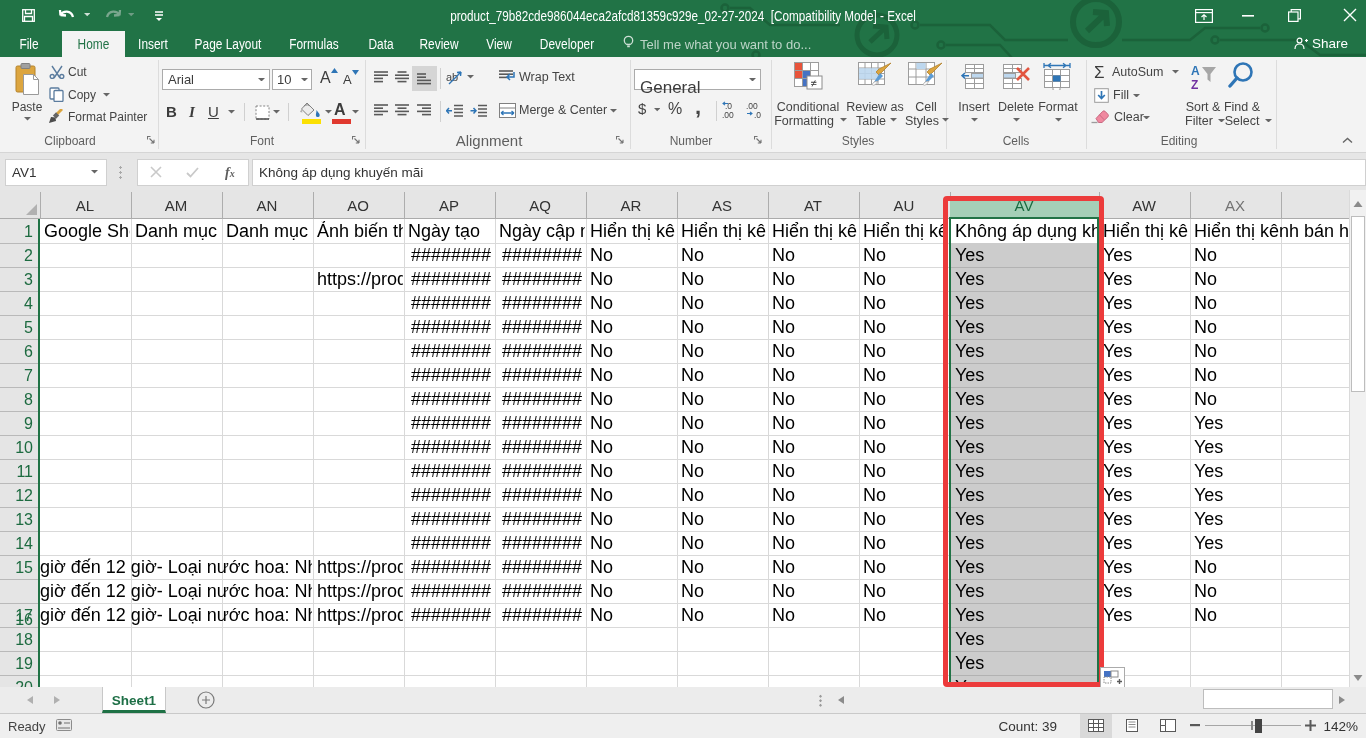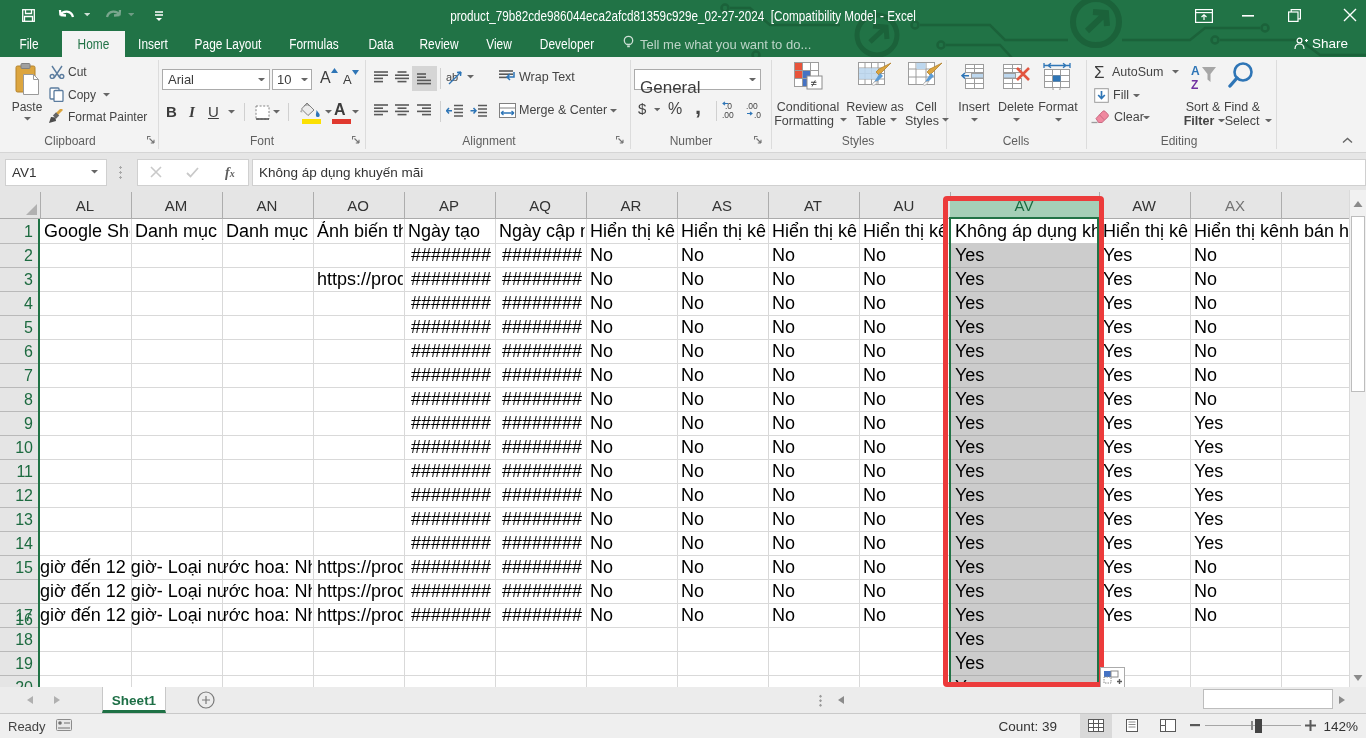--- a/index.html
+++ b/index.html
@@ -96,21 +96,21 @@
 <div style="position:absolute;left:0;top:57px;width:1366px;height:96px;background:#f3f3f3;border-bottom:1px solid #d5d5d5"></div>
 <div style="position:absolute;left:158px;top:60px;width:1px;height:89px;background:#dcdcdc"></div>
 <div style="position:absolute;left:365px;top:60px;width:1px;height:89px;background:#dcdcdc"></div>
 <div style="position:absolute;left:630px;top:60px;width:1px;height:89px;background:#dcdcdc"></div>
 <div style="position:absolute;left:771px;top:60px;width:1px;height:89px;background:#dcdcdc"></div>
 <div style="position:absolute;left:946px;top:60px;width:1px;height:89px;background:#dcdcdc"></div>
 <div style="position:absolute;left:1086px;top:60px;width:1px;height:89px;background:#dcdcdc"></div>
 <div style="position:absolute;left:1276px;top:60px;width:1px;height:89px;background:#dcdcdc"></div>
 <div style="position:absolute;top:134px;font-size:12px;color:#5f5f5f;font-weight:normal;line-height:14px;white-space:nowrap;left:10px;width:120px;text-align:center;">Clipboard</div>
 <div style="position:absolute;top:134px;font-size:12px;color:#5f5f5f;font-weight:normal;line-height:14px;white-space:nowrap;left:202px;width:120px;text-align:center;">Font</div>
-<div style="position:absolute;top:134px;font-size:12px;color:#5f5f5f;font-weight:normal;line-height:14px;white-space:nowrap;left:429px;width:120px;text-align:center;">Alignment</div>
+<div style="position:absolute;top:134px;font-size:15px;color:#5f5f5f;font-weight:normal;line-height:14px;white-space:nowrap;left:429px;width:120px;text-align:center;">Alignment</div>
 <div style="position:absolute;top:134px;font-size:12px;color:#5f5f5f;font-weight:normal;line-height:14px;white-space:nowrap;left:631px;width:120px;text-align:center;">Number</div>
 <div style="position:absolute;top:134px;font-size:12px;color:#5f5f5f;font-weight:normal;line-height:14px;white-space:nowrap;left:798px;width:120px;text-align:center;">Styles</div>
 <div style="position:absolute;top:134px;font-size:12px;color:#5f5f5f;font-weight:normal;line-height:14px;white-space:nowrap;left:956px;width:120px;text-align:center;">Cells</div>
 <div style="position:absolute;top:134px;font-size:12px;color:#5f5f5f;font-weight:normal;line-height:14px;white-space:nowrap;left:1119px;width:120px;text-align:center;">Editing</div>
 <svg style="position:absolute;left:147px;top:136px" width="8" height="8" viewBox="0 0 8 8">
     <g stroke="#737373" fill="none" stroke-width="1.1">
       <path d="M0.5,3.5 V0.5 H3.5"></path>
       <path d="M2.5,2.5 L7,7 M7,7 V3.8 M7,7 H3.8"></path>
     </g>
   </svg>
@@ -416,21 +416,21 @@
 <div style="position:absolute;top:110px;font-size:12.5px;color:#444;font-weight:normal;line-height:15px;white-space:nowrap;left:1114px;">Clear</div>
 <svg style="position:absolute;left:1142.5px;top:115.75px" width="7.0" height="3.5" viewBox="0 0 7.0 3.5">
     <path d="M0,0 L7.0,0 L3.5,3.5 Z" fill="#666"></path>
   </svg>
 <svg style="position:absolute;left:1191px;top:64px" width="26" height="27" viewBox="0 0 26 27">
     <text x="0" y="11" font-size="12" font-weight="bold" fill="#2e75b6">A</text>
     <text x="0" y="25" font-size="12" font-weight="bold" fill="#7030a0">Z</text>
 <path d="M11,3 h14 l-5.5,7 v8 l-3,-2.5 v-5.5 z" fill="#a6a6a6"></path>
   </svg>
 <div style="position:absolute;top:100px;font-size:12.5px;color:#444;font-weight:normal;line-height:14px;white-space:nowrap;left:1168px;width:70px;text-align:center;">Sort &amp;</div>
-<div style="position:absolute;top:114px;font-size:12.5px;color:#444;font-weight:bold;line-height:14px;white-space:nowrap;left:1164px;width:70px;text-align:center;">Filter</div>
+<div style="position:absolute;top:114px;font-size:12.5px;color:#444;font-weight:normal;line-height:14px;white-space:nowrap;left:1164px;width:70px;text-align:center;">Filter</div>
 <svg style="position:absolute;left:1217.5px;top:118.75px" width="7.0" height="3.5" viewBox="0 0 7.0 3.5">
     <path d="M0,0 L7.0,0 L3.5,3.5 Z" fill="#666"></path>
   </svg>
 <svg style="position:absolute;left:1228px;top:62px" width="28" height="28" viewBox="0 0 28 28">
     <circle cx="15" cy="10" r="8.5" stroke="#2e75b6" stroke-width="2.6" fill="none"></circle>
     <path d="M9,16 L2,24" stroke="#2e75b6" stroke-width="3.4" stroke-linecap="round"></path>
   </svg>
 <div style="position:absolute;top:100px;font-size:12.5px;color:#444;font-weight:normal;line-height:14px;white-space:nowrap;left:1207px;width:70px;text-align:center;">Find &amp;</div>
 <div style="position:absolute;top:114px;font-size:12.5px;color:#444;font-weight:normal;line-height:14px;white-space:nowrap;left:1207px;width:70px;text-align:center;">Select</div>
 <svg style="position:absolute;left:1264.5px;top:118.75px" width="7.0" height="3.5" viewBox="0 0 7.0 3.5">

